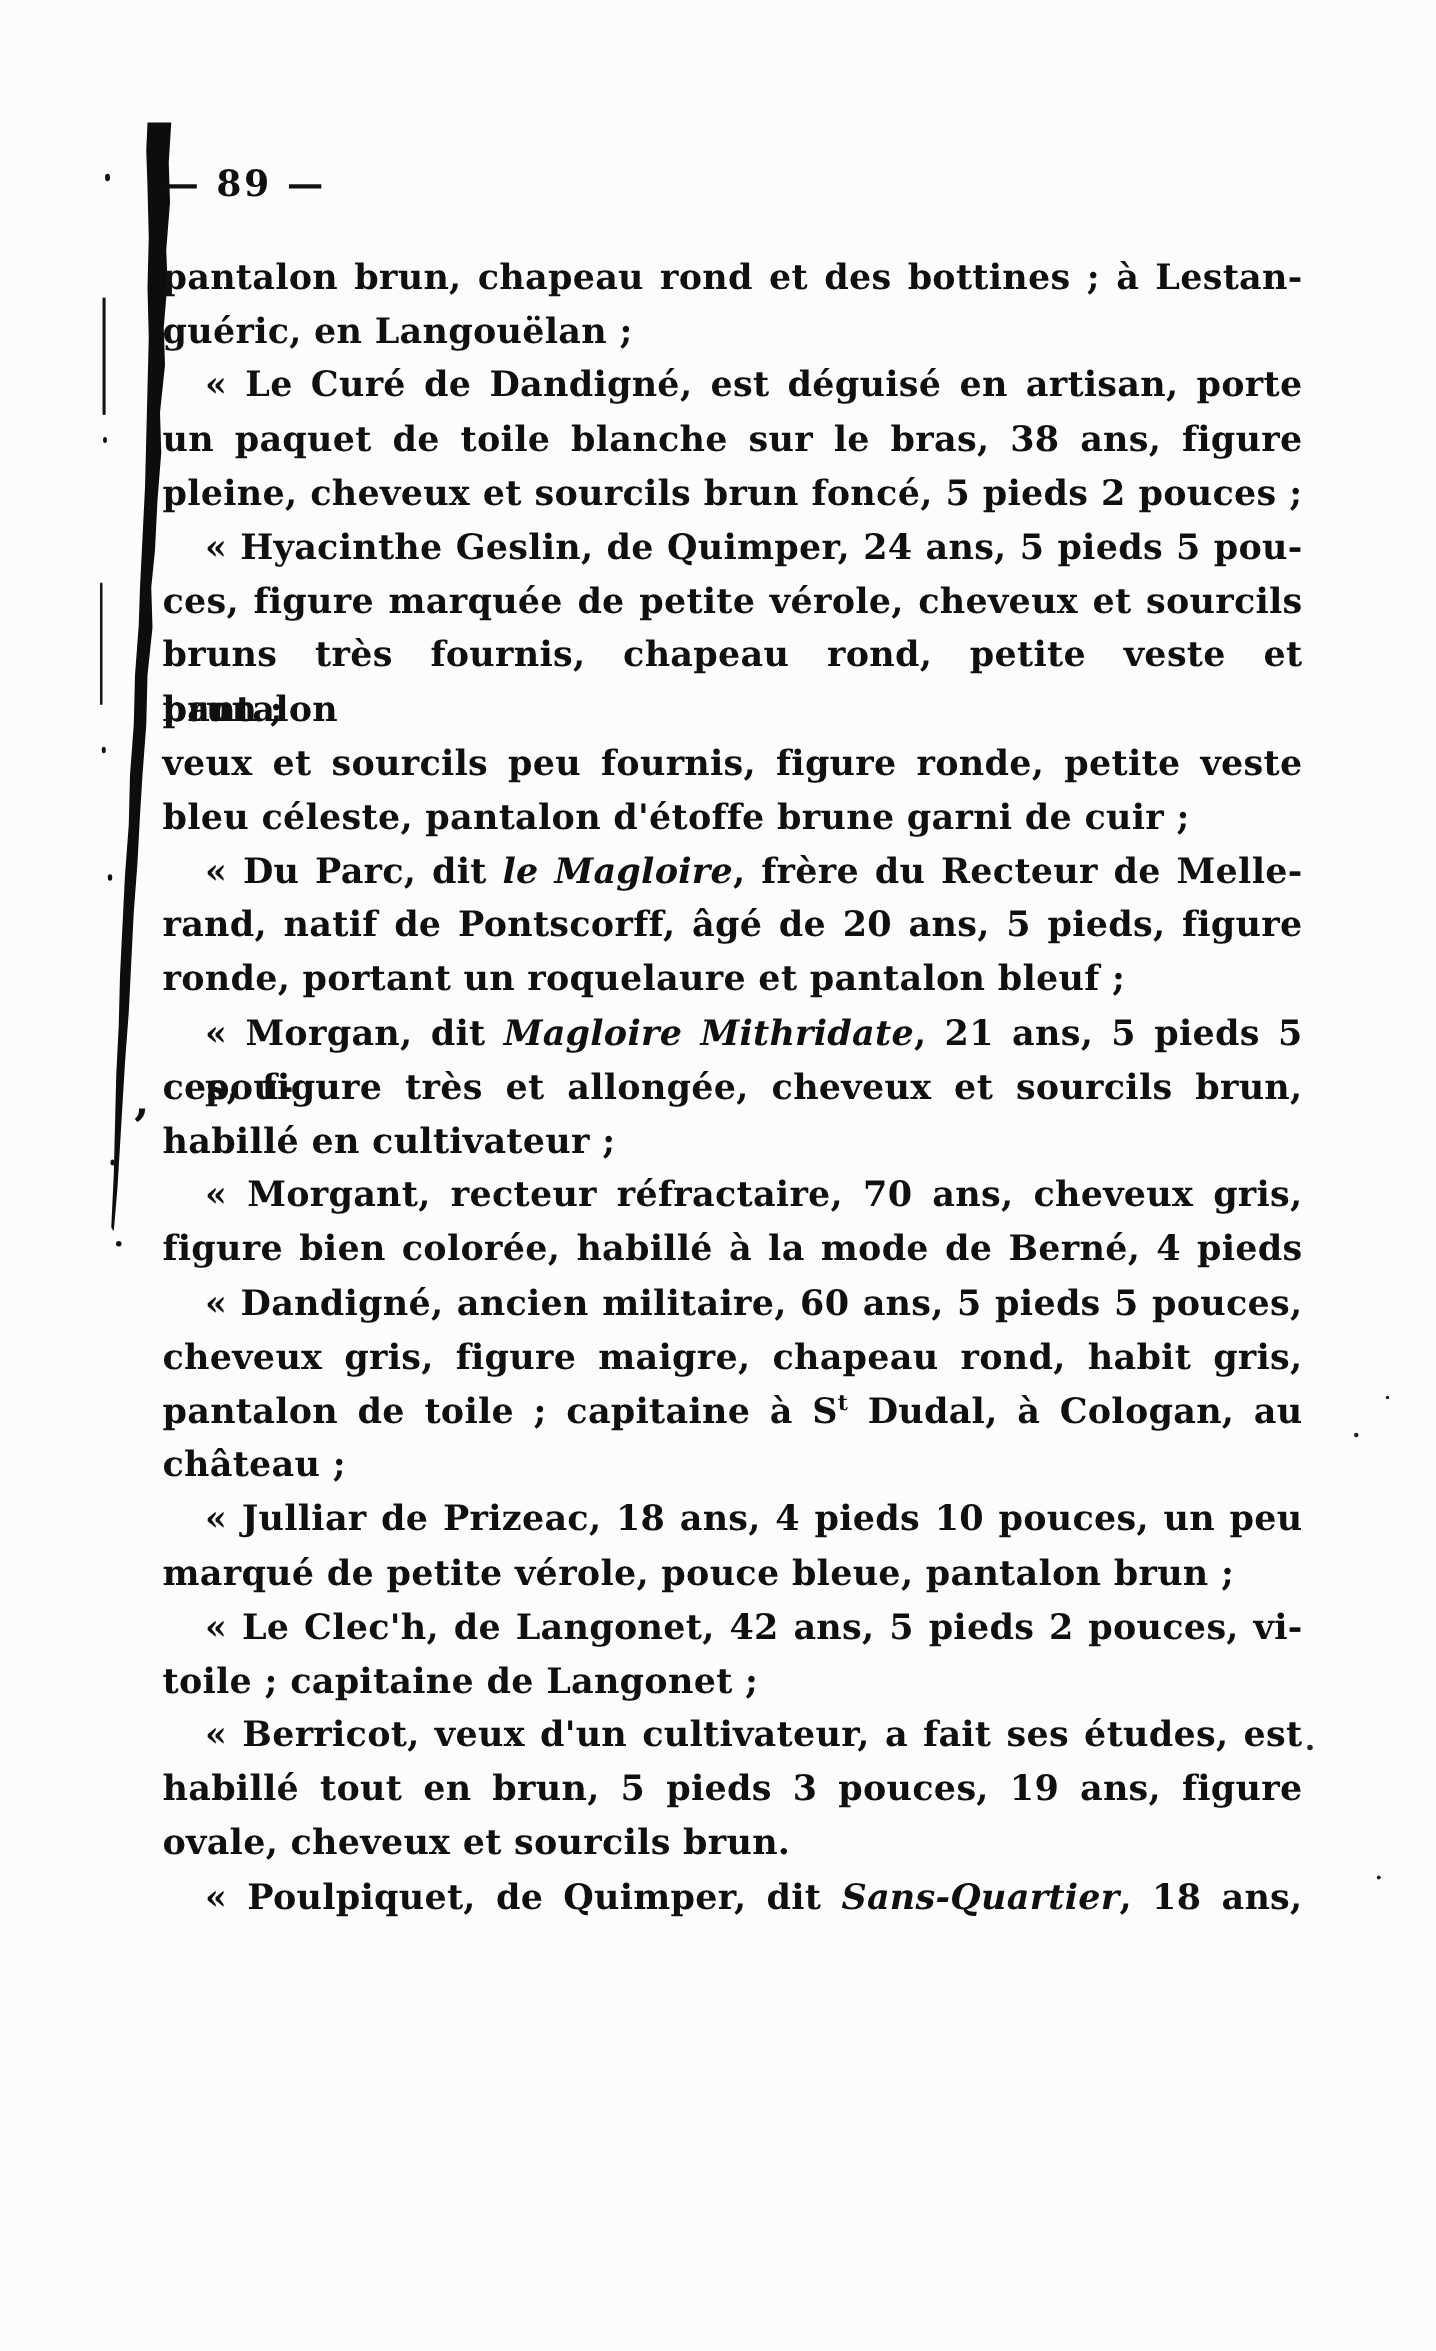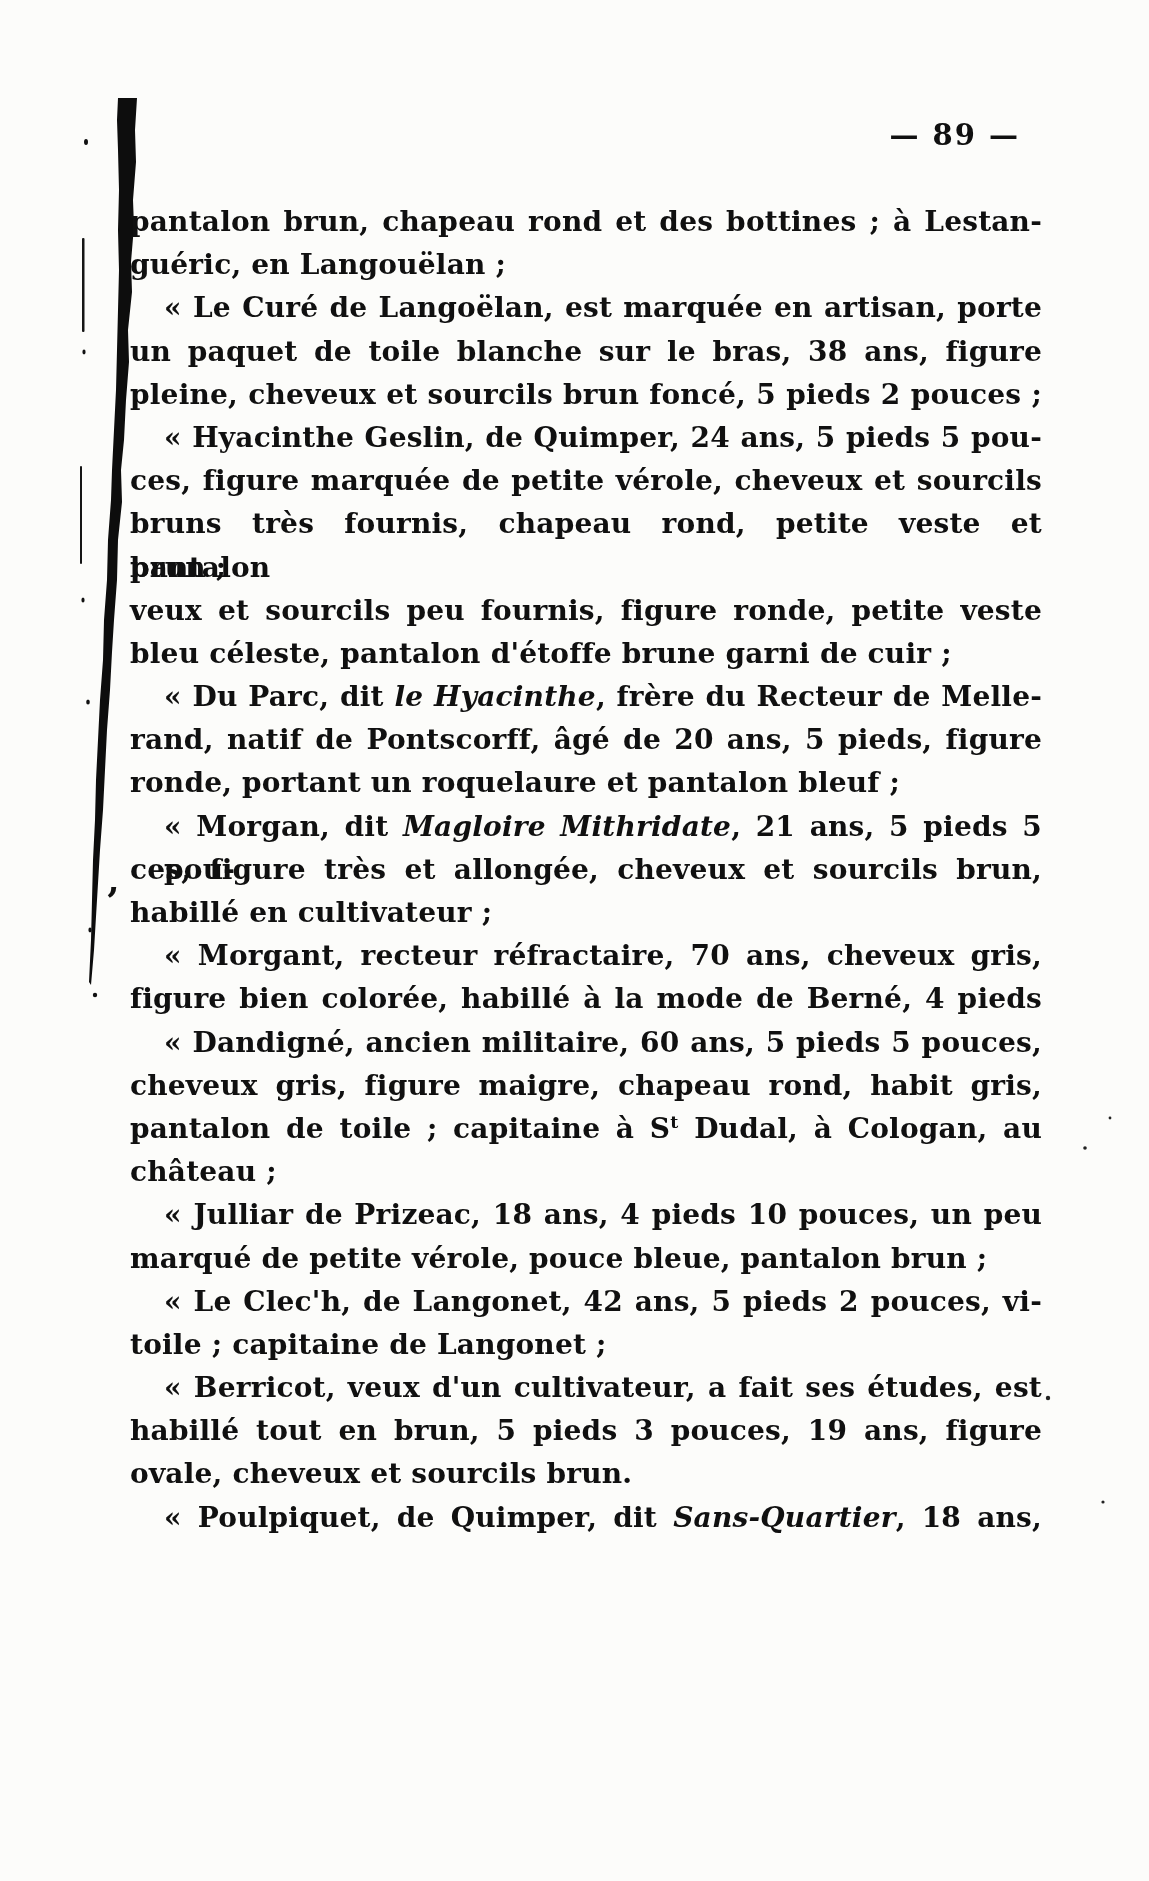--- a/index.html
+++ b/index.html
@@ -7,22 +7,22 @@
     width:1149px;height:1881px;
     position:relative;
     background:#fcfcfa;
     font-family:"DejaVu Serif","Liberation Serif",serif;
     color:#101010;
     overflow:hidden;
   }
   .page{position:absolute;inset:0;}
   .page-number{
     position:absolute;
-    top:118px;left:130px;width:890px;
-    text-align:right;
+    top:130px;left:130px;width:890px;
+    text-align:left;
     font-size:29px;font-weight:bold;
     letter-spacing:2px;
   }
   .text-block{
     position:absolute;
     top:200px;left:130px;width:912px;
   }
   .line{
     height:43.2px;line-height:43.2px;
     font-size:28px;font-weight:bold;
@@ -77,30 +77,30 @@
     <ellipse cx="1103" cy="1502" rx="1.6" ry="1.6" fill="#222"></ellipse>
   </svg>
 
   <div class="stray-apostrophe">’</div>
 
   <div class="page-number">— 89 —</div>
 
   <div class="text-block">
       <div class="line just"><span>pantalon brun, chapeau rond et des bottines ; à Lestan-</span></div>
       <div class="line"><span>guéric, en Langouëlan ;</span></div>
-      <div class="line just indent"><span>« Le Curé de Langoëlan, est marquée en artisan, porte</span></div>
+      <div class="line just indent"><span>« Le Curé de Dandigné, est déguisé en artisan, porte</span></div>
       <div class="line just"><span>un paquet de toile blanche sur le bras, 38 ans, figure</span></div>
       <div class="line just"><span>pleine, cheveux et sourcils brun foncé, 5 pieds 2 pouces ;</span></div>
       <div class="line just indent"><span>« Hyacinthe Geslin, de Quimper, 24 ans, 5 pieds 5 pou-</span></div>
       <div class="line just"><span>ces, figure marquée de petite vérole, cheveux et sourcils</span></div>
       <div class="line just"><span>bruns très fournis, chapeau rond, petite veste et pantalon</span></div>
       <div class="line"><span>brun ;</span></div>
       <div class="line just"><span>veux et sourcils peu fournis, figure ronde, petite veste</span></div>
       <div class="line"><span>bleu céleste, pantalon d'étoffe brune garni de cuir ;</span></div>
-      <div class="line just indent"><span>« Du Parc, dit </span><i>le Hyacinthe</i><span>, frère du Recteur de Melle-</span></div>
+      <div class="line just indent"><span>« Du Parc, dit </span><i>le Magloire</i><span>, frère du Recteur de Melle-</span></div>
       <div class="line just"><span>rand, natif de Pontscorff, âgé de 20 ans, 5 pieds, figure</span></div>
       <div class="line"><span>ronde, portant un roquelaure et pantalon bleuf ;</span></div>
       <div class="line just indent"><span>« Morgan, dit </span><i>Magloire Mithridate</i><span>, 21 ans, 5 pieds 5 pou-</span></div>
       <div class="line just"><span>ces, figure très et allongée, cheveux et sourcils brun,</span></div>
       <div class="line"><span>habillé en cultivateur ;</span></div>
       <div class="line just indent"><span>« Morgant, recteur réfractaire, 70 ans, cheveux gris,</span></div>
       <div class="line just"><span>figure bien colorée, habillé à la mode de Berné, 4 pieds</span></div>
       <div class="line just indent"><span>« Dandigné, ancien militaire, 60 ans, 5 pieds 5 pouces,</span></div>
       <div class="line just"><span>cheveux gris, figure maigre, chapeau rond, habit gris,</span></div>
       <div class="line just"><span>pantalon de toile ; capitaine à S</span><sup>t</sup><span> Dudal, à Cologan, au</span></div>

